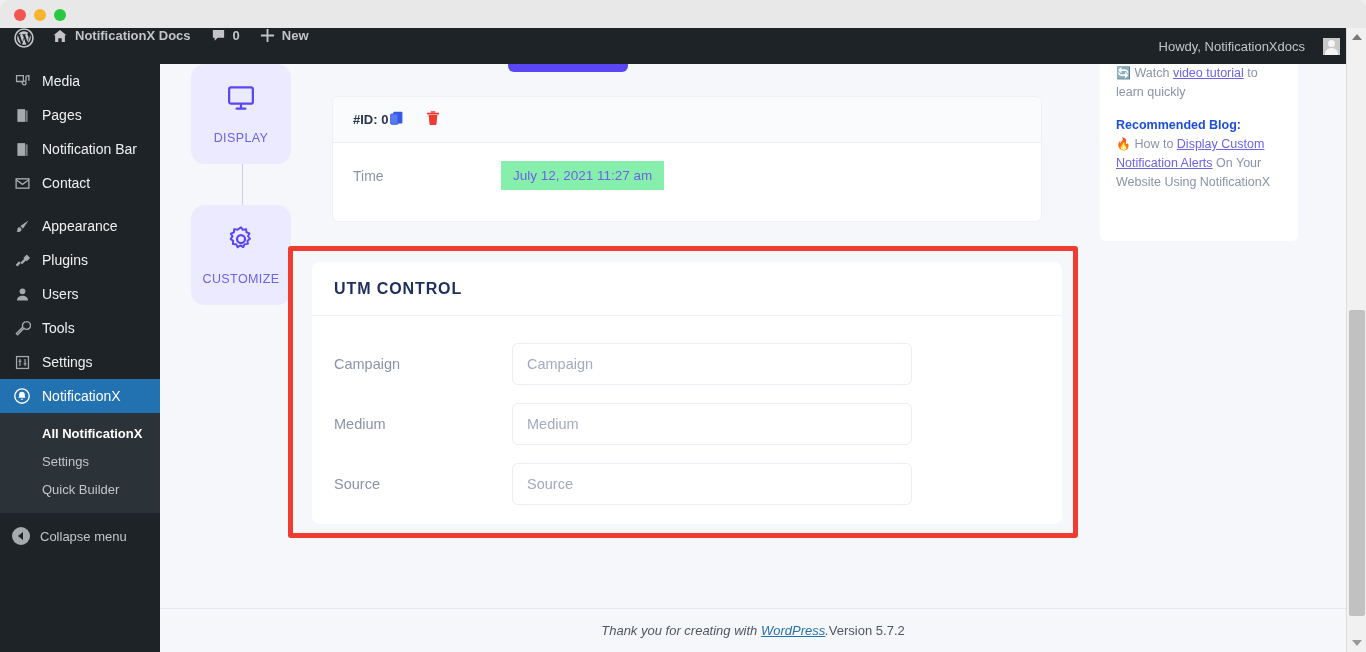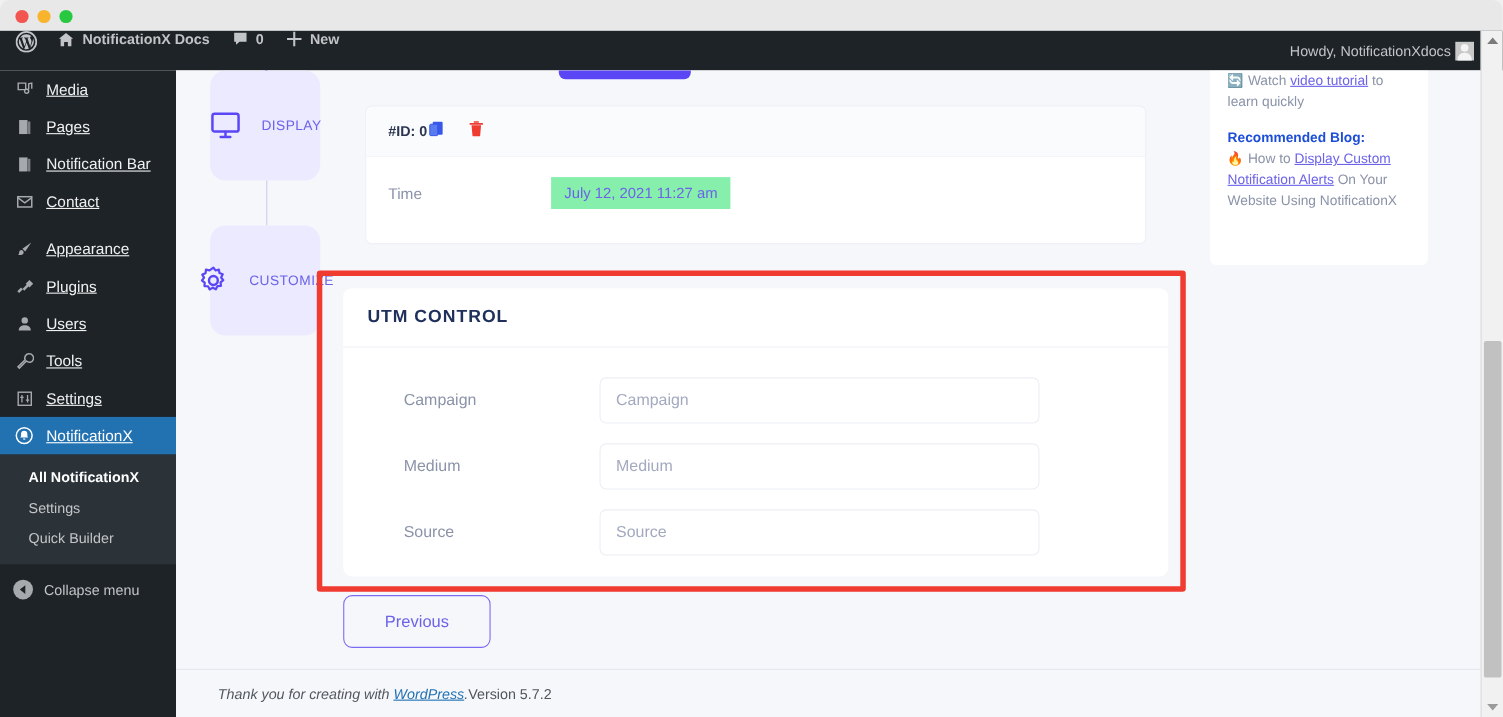--- a/index.html
+++ b/index.html
@@ -24,42 +24,42 @@
   .dot.green { background: #28c840; }
 
   
   .adminbar {
     position: absolute; left: 0; top: 28px; width: 1366px; height: 36px;
     background: #1d2327; color: #c3c4c7;
     font-size: 13px; display: flex; align-items: center;
   }
   .ab-item { display: flex; align-items: flex-start; gap: 7px; height: 36px; padding: 0 10px; color: #c3c4c7; font-weight: bold; }
   .ab-item.wplogo { padding-left: 14px; padding-right: 8px; }
-  .ab-right { position: absolute; right: 26px; top: 0; height: 36px; display: flex; align-items: center; gap: 4px; }
+  .ab-right { position: absolute; right: 26px; top: 0; height: 36px; display: flex; align-items: center; gap: 18px; }
   .avatar-box { width: 17px; height: 17px; background: #c9c9c9; display:block; position: relative; overflow:hidden; }
   .avatar-box::before { content:""; position:absolute; left:5px; top:2.5px; width:7px; height:7px; border-radius:50%; background:#f4f4f4; }
   .avatar-box::after { content:""; position:absolute; left:2px; top:10.5px; width:13px; height:9px; border-radius:6px 6px 0 0; background:#f4f4f4; }
   .ab-label { font-size: 13px; }
 
   
   .adminmenu {
     position: absolute; left: 0; top: 64px; width: 160px; height: 588px;
     background: #1d2327; color: #f0f0f1; font-size: 14px;
     overflow: hidden;
   }
   .menu-row {
     position: relative; display: flex; align-items: center; gap: 10px;
-    height: 34px; padding-left: 12px; color: #f0f0f1; text-decoration: underline;
+    height: 34px; padding-left: 12px; color: #f0f0f1;
   }
   .menu-row .mi { width: 20px; height: 20px; display:flex; align-items:center; justify-content:center; color:#a7aaad; flex: 0 0 20px;}
   .menu-row.current { background: #2271b1; color: #fff; }
   .menu-row.current .mi { color:#fff; }
   .menu-gap { height: 9px; }
   .submenu { background: #2c3338; padding: 7px 0 9px 0; }
-  .submenu .sub-row { padding: 5px 0 5px 26px; font-size: 13px; color: #c3c4c7; line-height: 18px; }
+  .submenu .sub-row { padding: 5px 0 5px 42px; font-size: 13px; color: #c3c4c7; line-height: 18px; }
   .submenu .sub-row.active { color: #fff; font-weight: bold; }
   .collapse-row {
     display:flex; align-items:center; gap:10px;
     height: 34px; padding-left: 12px; font-size: 13px; color:#c3c4c7;
     margin-top: 6px;
   }
   .collapse-circle { width:18px;height:18px;border-radius:50%;background:#a7aaad;display:flex;align-items:center;justify-content:center;}
   .collapse-circle::after { content:""; width:0;height:0;border-top:4px solid transparent;border-bottom:4px solid transparent;border-right:5px solid #1d2327; margin-right:1px;}
 
   
@@ -73,21 +73,21 @@
     position: absolute; left: 348px; top: -26px; width: 120px; height: 34px;
     background: #5a46f5; border-radius: 6px;
   }
 
   
   .steprail { position: absolute; left: 31px; top: 0px; width: 102px; }
   .rail-line-top { position:absolute; left:50px; top:-8px; width:2px; height:12px; background:#5a46f5; }
   .step-card {
     position: relative; width: 100px; height: 100px;
     background: #eceaff; border-radius: 14px;
-    display:flex; flex-direction:row; align-items:center; justify-content:center; gap:18px;
+    display:flex; flex-direction:column; align-items:center; justify-content:center; gap:18px;
   }
   .step-card .sicon { color:#5a46f5; display:flex; }
   .step-label { color:#6c63e8; font-size: 12.5px; letter-spacing: .4px; }
   .rail-connector { width:1px; height:41px; background:#cfcbee; margin: 0 auto; }
 
   
   .idcard {
     position: absolute; left: 172px; top: 32px; width: 710px; height: 126px;
     background:#fff; border-radius: 6px; border:1px solid #eef0f6;
   }
@@ -112,21 +112,21 @@
   .utmcard {
     position: absolute; left: 152px; top: 198px; width: 750px; height: 262px;
     background:#fff; border-radius: 8px;
   }
   .utm-head {
     height: 54px; display:flex; align-items:center; padding: 0 22px;
     border-bottom: 1px solid #f0f1f6;
   }
   .utm-title { font-size: 16px; font-weight: bold; color: #20305c; letter-spacing: .9px; }
   .utm-body { padding: 18px 22px 10px 22px; }
-  .field-row { display:flex; align-items:center; height: 60px; margin-left: 33px; }
+  .field-row { display:flex; align-items:center; height: 60px; }
   .field-label { width: 178px; font-size: 14.5px; color: #8b93a8; }
   .field-input {
     width: 400px; height: 42px; border: 1px solid #eceef5; border-radius: 6px;
     background: #fff; padding: 0 14px; font-size: 14.5px; color: #2b3450;
     font-family: "Liberation Sans", sans-serif; outline: none;
   }
   .field-input::placeholder { color: #a3aabf; }
 
   
   .navbtn {
@@ -146,22 +146,22 @@
   }
   .rp-line { margin-bottom: 14px; }
   .rp-strong { font-weight: bold; color:#1d4ed8; }
   .rp-link { color:#6c63e8; text-decoration: underline; }
   .emoji { font-size: 12px; }
 
   
   .footer {
     position:absolute; left:0; bottom:0; width:1186px; height: 44px;
     border-top: 1px solid #e5e7ef; background:#f6f7fb;
-    display:flex; align-items:center; justify-content:flex-start;
-    padding: 0 38px; font-size: 13px; color:#50575e;
+    display:flex; align-items:center; justify-content:center;
+    padding: 0 6px; font-size: 13px; color:#50575e;
   }
   .footer .thanks { font-style: italic; }
   .footer .thanks a { color:#2271b1; }
   .footer .ver { color:#50575e; }
 
   
   .scrollbar {
     position:absolute; right:0; top:28px; width: 20px; height: 624px;
     background:#f1f1f1; border-left:1px solid #dcdcdc;
   }
@@ -411,21 +411,20 @@
         </div>
 
         <div class="field-row">
           <span class="field-label">Source</span>
           <input class="field-input" type="text" placeholder="Source" style="">
         </div>
 
       </div>
     </div>
 
-    <button class="navbtn prev">Previous</button>
 
     <div class="rightpanel">
       <div class="rp-line">
         <span class="emoji">🔄</span>
         <span>Watch </span><a class="rp-link" href="#">video tutorial</a><span> to learn quickly</span>
       </div>
       <div class="rp-strong">Recommended Blog:</div>
       <div class="rp-line">
         <span class="emoji">🔥</span>
         <span>How to </span><a class="rp-link" href="#">Display Custom Notification Alerts</a><span> On Your Website Using NotificationX</span>

